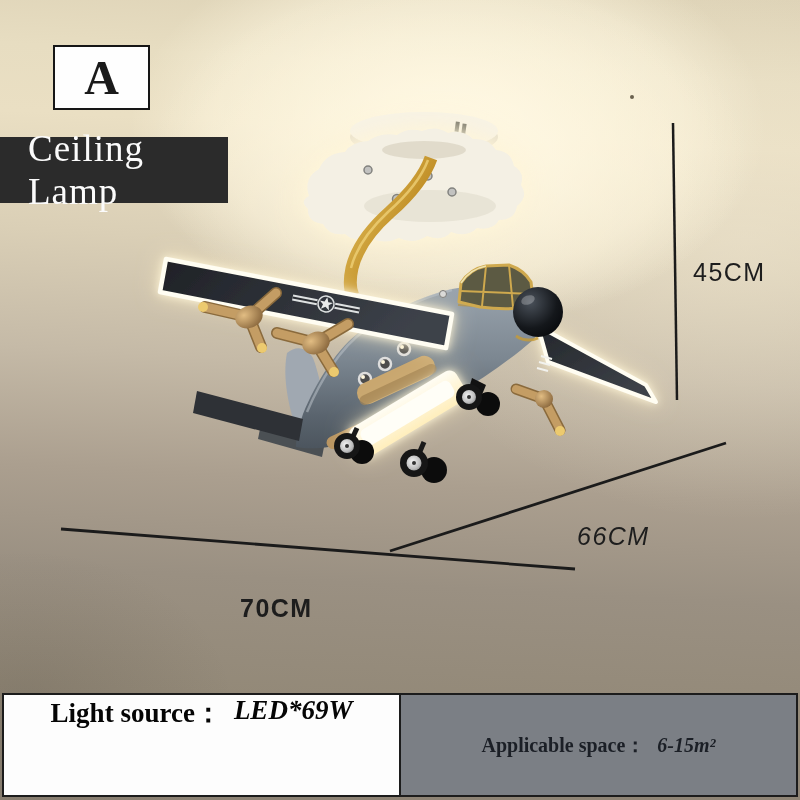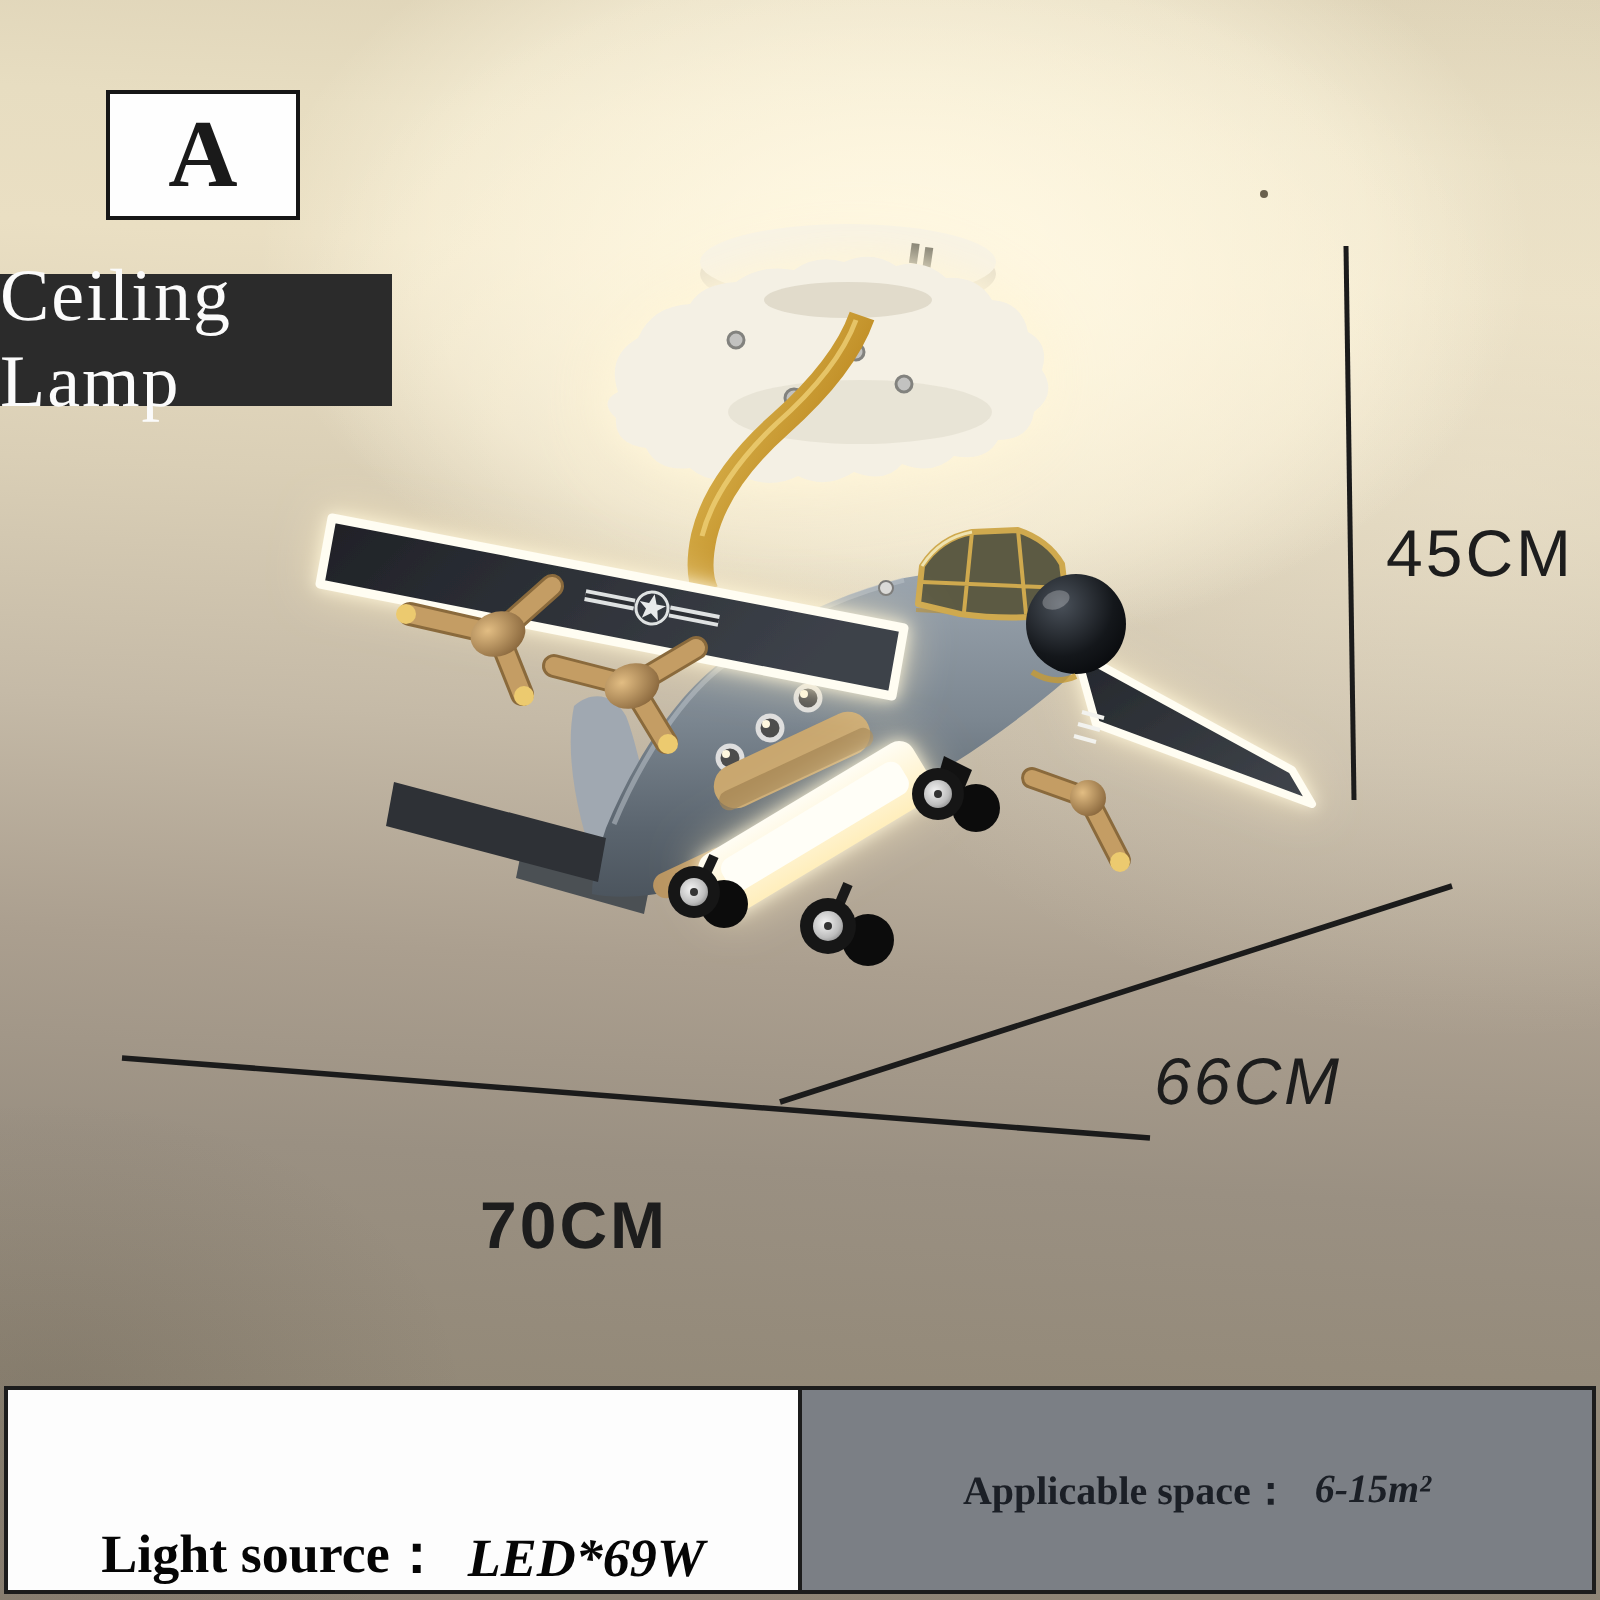--- a/index.html
+++ b/index.html
@@ -12,33 +12,33 @@
       radial-gradient(300px 220px at 3% 88%, rgba(58,52,44,.16), rgba(58,52,44,0) 70%),
       linear-gradient(183deg,#ddd2b6 0%,#e7ddc1 10%,#eadfc3 18%,#dacfb6 32%,#c5baa7 46%,#ab9f8f 60%,#9a9082 72%,#938978 86%,#8c8274 100%);
   }
   .scene{position:absolute;left:0;top:0;}
   
   .a-badge{position:absolute;left:53px;top:45px;width:97px;height:65px;
     background:#fefefe;border:2px solid #161616;box-sizing:border-box;
     display:flex;align-items:center;justify-content:center;
     font-size:48px;font-weight:600;color:#1a1a1a;}
   
-  .ceiling-label{position:absolute;left:0;top:137px;width:196px;height:66px;
+  .ceiling-label{position:absolute;left:0;top:137px;width:228px;height:66px;
     background:#2b2b2b;color:#fbfbfb;display:flex;align-items:center;
-    box-sizing:border-box;font-size:37px;letter-spacing:1px;}
+    padding-left:28px;box-sizing:border-box;font-size:37px;letter-spacing:1px;}
   
   .dim{position:absolute;font-family:"Liberation Sans", sans-serif;
-    font-size:33px;color:#1d1d1d;letter-spacing:1.5px;font-weight:500;}
+    font-size:25px;color:#1d1d1d;letter-spacing:1.5px;font-weight:500;}
   .dim-45{left:693px;top:258px;}
   .dim-66{left:577px;top:522px;font-style:italic;}
   .dim-70{left:240px;top:594px;font-weight:bold;}
   
   .spec-row{position:absolute;left:2px;top:693px;width:796px;height:104px;
     display:flex;border:2px solid #1c1c1c;box-sizing:border-box;}
-  .spec-left{flex:1;background:#fdfdfd;display:flex;align-items:flex-end;justify-content:center;
+  .spec-left{flex:1;background:#fdfdfd;display:flex;align-items:flex-start;justify-content:center;
     font-size:27px;font-weight:600;color:#050505;border-right:2px solid #1c1c1c;}
   .spec-right{flex:1;background:#7b7f85;display:flex;align-items:center;justify-content:center;
     font-size:20px;font-weight:600;color:#1b1f26;}
   .spec-value{margin-left:12px;font-style:italic;}
 </style>
 </head>
 <body>
 
 <div class="stage">
   <div class="bg"></div>

